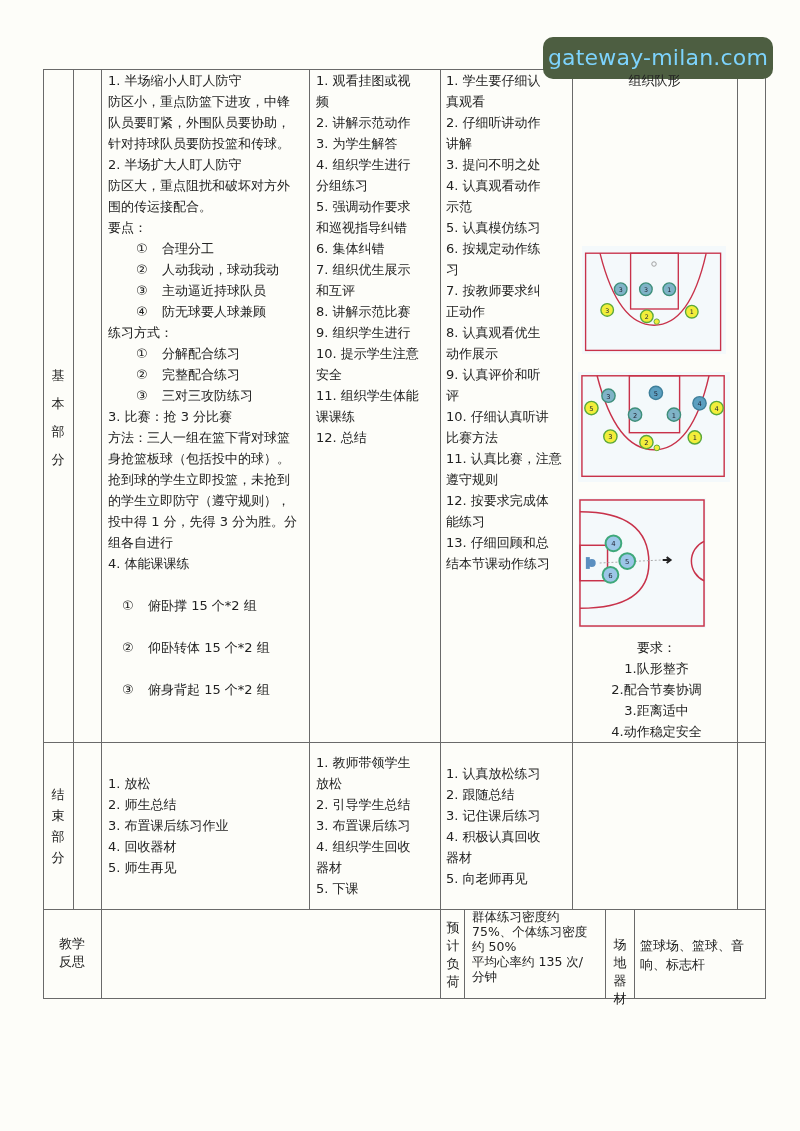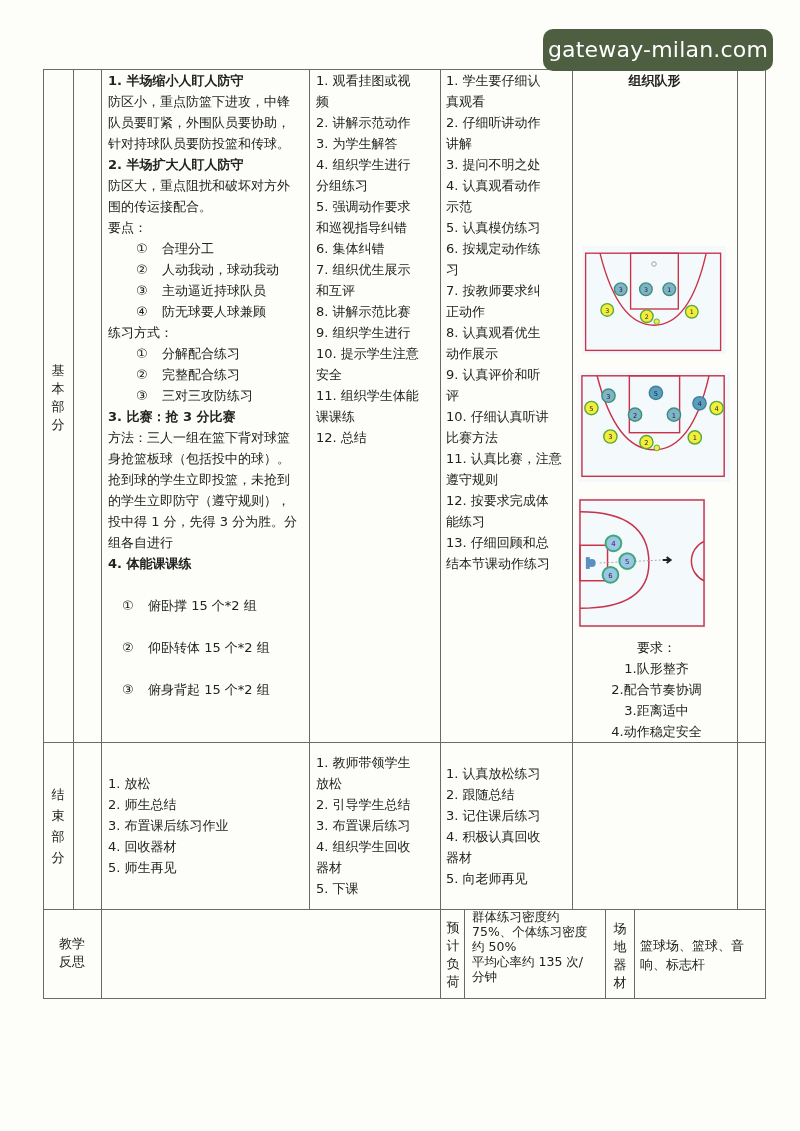--- a/index.html
+++ b/index.html
@@ -9,30 +9,30 @@
       position: relative;
       overflow: hidden;
       font-family: "DejaVu Sans", "Liberation Sans", sans-serif;
       color: #222;
     }
     .abs { position: absolute; box-sizing: border-box; }
     .hline { position: absolute; height: 1px; background: #6a6a6a; }
     .vline { position: absolute; width: 1px; background: #6a6a6a; }
     .txt { font-size: 13px; line-height: 21px; white-space: nowrap; }
     .txt-block { font-size: 13px; line-height: 21px; }
-    .bold { font-weight: bold; }
+    .bold { font-weight: normal; }
     .line { display: block; white-space: nowrap; }
     .indent1 { padding-left: 28px; }
     .indent2 { padding-left: 14px; margin-top: 21px; }
     .circ { display: inline-block; width: 26px; }
     .vert { font-size: 13px; line-height: 21px; text-align: center; width: 20px; }
     .watermark {
-      position: absolute; left: 543px; top: 29px; width: 230px; height: 42px;
+      position: absolute; left: 543px; top: 37px; width: 230px; height: 42px;
       background: #4d5e41; border-radius: 10px;
-      color: #ffffff; font-size: 22px; line-height: 42px; text-align: center;
+      color: #7dd3fc; font-size: 22px; line-height: 42px; text-align: center;
       letter-spacing: 0.2px;
     }
   </style>
 </head>
 <body>
 
 <div>
 
   <div class="hline" style="left:43px; top:69px; width:723px;"></div>
   <div class="hline" style="left:43px; top:742px; width:723px;"></div>
@@ -49,21 +49,21 @@
   <div class="vline" style="left:765px; top:69px; height:930px;"></div>
 
   <div class="vline" style="left:464px; top:909px; height:90px;"></div>
   <div class="vline" style="left:605px; top:909px; height:90px;"></div>
   <div class="vline" style="left:634px; top:909px; height:90px;"></div>
 </div>
 
 <div class="watermark">gateway-milan.com</div>
 
 <div class="abs vert" style="left:48px; top:362px;">
-  <span class="line" style="white-space:normal; width:14px; margin:0 auto; word-break:break-all; line-height:18px;">基本部分</span>
+  <span class="line" style="white-space:normal; width:14px; margin:0 auto; word-break:break-all; line-height:28px;">基本部分</span>
 </div>
 
 <div class="abs txt-block" style="left:108px; top:70px; width:198px;">
   <span class="line bold">1.  半场缩小人盯人防守</span>
   <span class="line">防区小，重点防篮下进攻，中锋</span>
   <span class="line">队员要盯紧，外围队员要协助，</span>
   <span class="line">针对持球队员要防投篮和传球。</span>
   <span class="line bold">2. 半场扩大人盯人防守</span>
   <span class="line">防区大，重点阻扰和破坏对方外</span>
   <span class="line">围的传运接配合。</span>
@@ -255,16 +255,16 @@
 
 <div class="abs" style="left:472px; top:909px; width:132px; font-size:12.5px; line-height:15px;">
   <span class="line">群体练习密度约</span>
   <span class="line">75%、个体练习密度</span>
   <span class="line">约 50%</span>
   <span class="line">平均心率约 135 次/</span>
   <span class="line">分钟</span>
 </div>
 
 <div class="abs" style="left:609px; top:920px; width:22px; font-size:13px; line-height:18px; text-align:center;">
-  <span style="display:block; width:14px; margin:0 auto; word-break:break-all;">场地器材</span>
+  <span style="display:block; width:14px; margin:16px auto; word-break:break-all;">场地器材</span>
 </div>
 
 <div class="abs" style="left:640px; top:936px; width:122px; font-size:13px; line-height:19px; text-align:left;">篮球场、篮球、音响、标志杆</div>
 
 </body></html>

